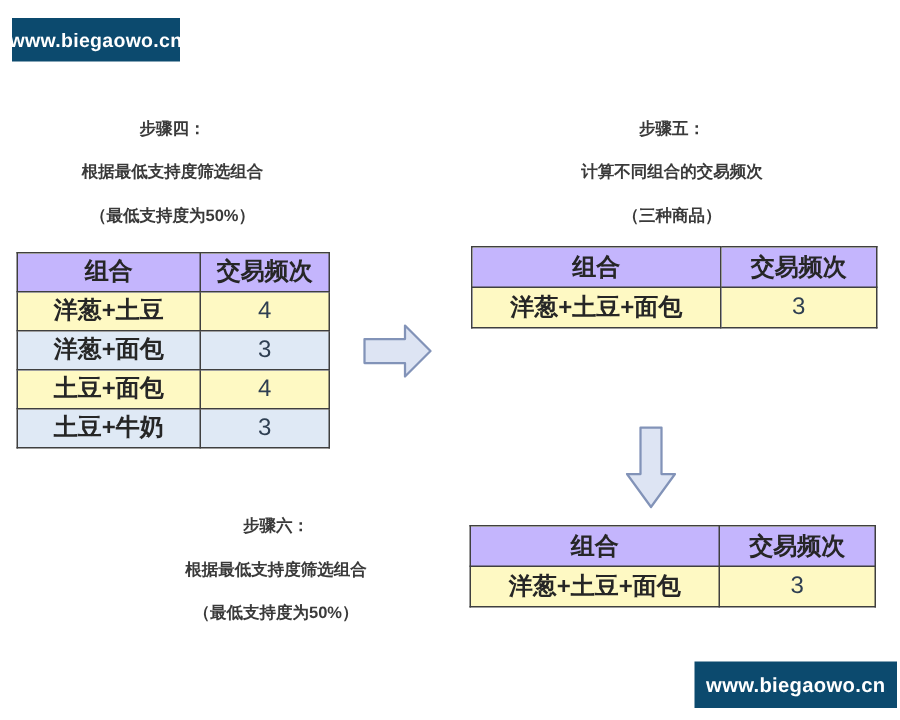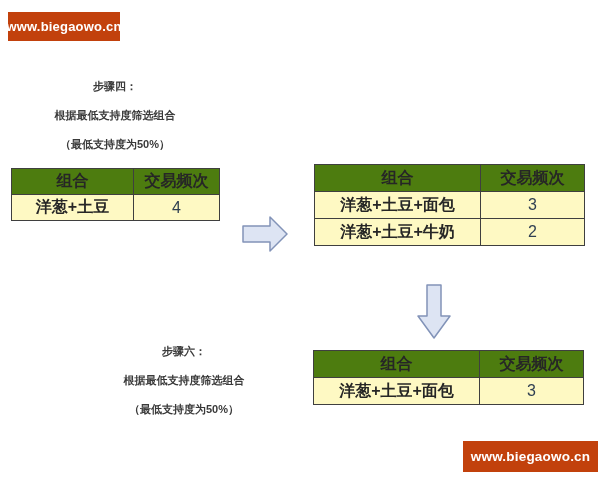--- a/index.html
+++ b/index.html
@@ -6,21 +6,21 @@
   .stage {
     position: relative;
     width: 600px;
     height: 480px;
     background: #ffffff;
     overflow: hidden;
     font-family: "Liberation Sans", sans-serif;
   }
   .watermark {
     position: absolute;
-    background: #c2410c;
+    background: #0c4a6e;
     color: #ffffff;
     font-weight: bold;
     font-size: 13px;
     display: flex;
     align-items: center;
     justify-content: center;
     letter-spacing: 0.2px;
   }
   .wm-top    { left: 8px;   top: 12px;  width: 112px; height: 29px; }
   .wm-bottom { left: 463px; top: 441px; width: 135px; height: 31px; font-size: 13.5px; }
@@ -46,21 +46,21 @@
     text-align: center;
     vertical-align: middle;
     font-size: 16px;
     font-weight: bold;
     color: #262626;
     padding: 0;
     overflow: hidden;
     white-space: nowrap;
   }
   table.tbl td.num { font-weight: normal; color: #2f3f52; }
-  tr.row-head  td { background: #4d7c0f; }
+  tr.row-head  td { background: #c4b5fd; }
   tr.row-blue  td { background: #fef9c3; }
   tr.row-light td { background: #dfe9f5; }
   .tbl-step4 { left: 11px;  top: 168px; }
   .tbl-step4 tr { height: 26px; }
   .tbl-step5 { left: 314px; top: 164px; }
   .tbl-step5 tr { height: 27px; }
   .tbl-step6 { left: 313px; top: 350px; }
   .tbl-step6 tr { height: 27px; }
   .arrow { position: absolute; }
   .arrow-right { left: 242px; top: 214px; }
@@ -74,34 +74,51 @@
   <div class="watermark wm-top">
     <span>www.biegaowo.cn</span>
   </div>
 
   <div class="step-title step4-title">
     <div>步骤四：</div>
     <div>根据最低支持度筛选组合</div>
     <div>（最低支持度为50%）</div>
   </div>
 
+  <div class="step-title step5-title">
+    <div>步骤五：</div>
+    <div>计算不同组合的交易频次</div>
+    <div>（三种商品）</div>
+  </div>
 
   <table class="tbl tbl-step4">
     <colgroup>
         <col style="width:122px">
         <col style="width:86px">
       </colgroup>
     <tbody>
         <tr class="row-head">
       <td>组合</td>
       <td>交易频次</td>
     </tr>
     <tr class="row-blue">
       <td>洋葱+土豆</td>
       <td class="num">4</td>
+    </tr>
+    <tr class="row-light">
+      <td>洋葱+面包</td>
+      <td class="num">3</td>
+    </tr>
+    <tr class="row-blue">
+      <td>土豆+面包</td>
+      <td class="num">4</td>
+    </tr>
+    <tr class="row-light">
+      <td>土豆+牛奶</td>
+      <td class="num">3</td>
     </tr>
   </tbody>
     </table>
 
   <div class="arrow arrow-right">
     <svg width="46" height="40" viewBox="0 0 46 40">
       <polygon points="1,12 28,12 28,3 45,20 28,37 28,28 1,28" fill="#dde4f3" stroke="#8293b8" stroke-width="1.5" stroke-linejoin="round"></polygon>
     </svg>
   </div>
 
@@ -111,24 +128,20 @@
         <col style="width:104px">
       </colgroup>
     <tbody>
         <tr class="row-head">
       <td>组合</td>
       <td>交易频次</td>
     </tr>
     <tr class="row-blue">
       <td>洋葱+土豆+面包</td>
       <td class="num">3</td>
-    </tr>
-    <tr class="row-blue">
-      <td>洋葱+土豆+牛奶</td>
-      <td class="num">2</td>
     </tr>
   </tbody>
     </table>
 
   <div class="arrow arrow-down">
     <svg width="34" height="56" viewBox="0 0 34 56">
       <polygon points="10,1 24,1 24,32 33,32 17,54 1,32 10,32" fill="#dde4f3" stroke="#8293b8" stroke-width="1.5" stroke-linejoin="round"></polygon>
     </svg>
   </div>
 

